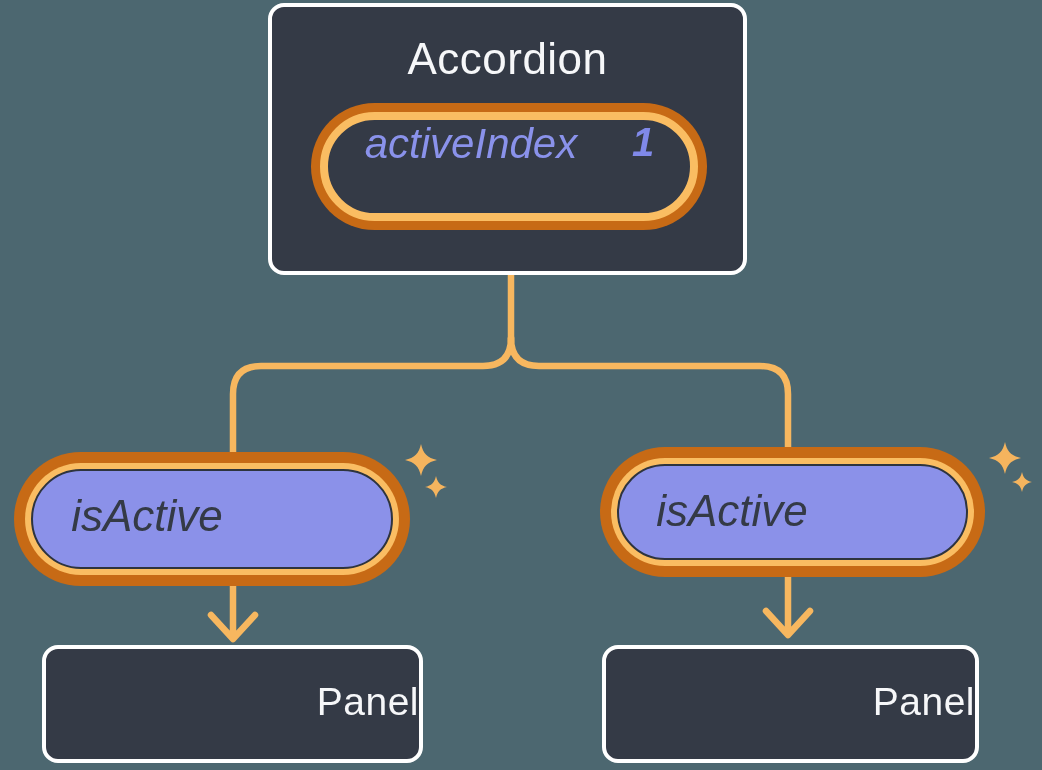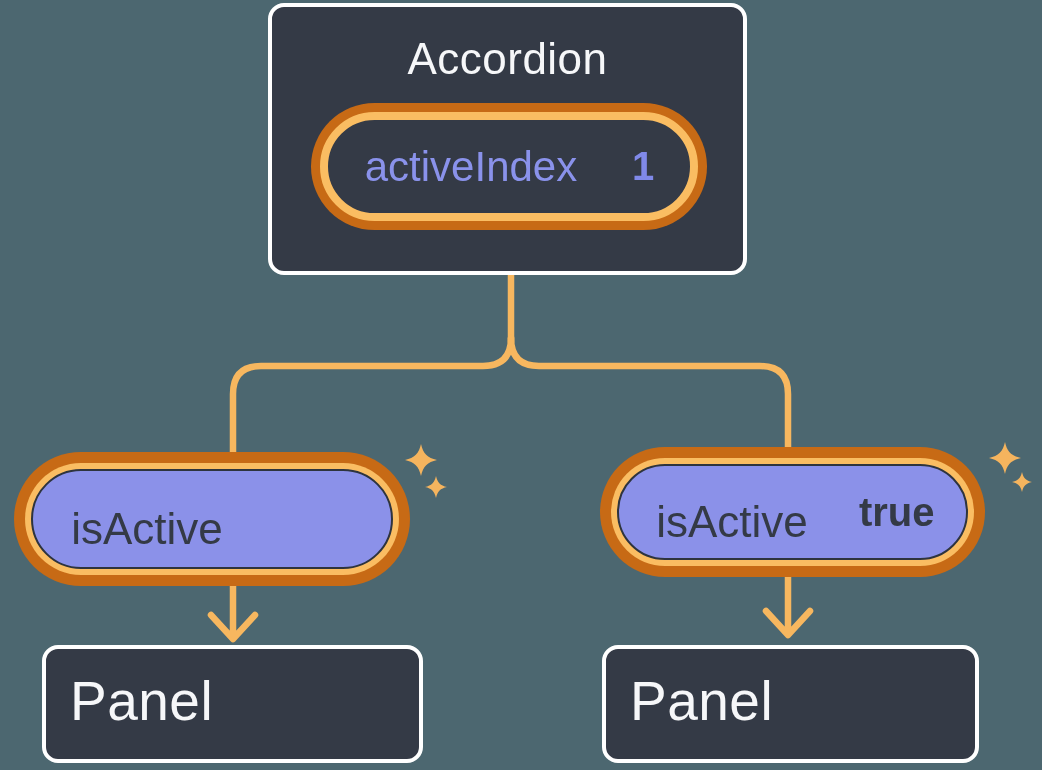--- a/index.html
+++ b/index.html
@@ -39,25 +39,25 @@
     text-align: center;
     font-size: 44px; font-weight: 500; letter-spacing: 0.5px;
     color: var(--text_light, #F6F7F9);
   }
   .panel-card { top: 645px; height: 118px; }
   .panel-left { left: 42px; width: 381px; }
   .panel-right { left: 602px; width: 377px; }
   .panel-label {
     position: absolute; left: 0; right: 0; top: 50%;
     transform: translateY(-54%);
-    text-align: left;
-    font-size: 55px; font-weight: 500; letter-spacing: 0.5px; margin-left: 24px;
+    text-align: right;
+    font-size: 39px; font-weight: 500; letter-spacing: 0.5px;
   }
 
-  .pill { display: flex; align-items: center; box-sizing: border-box; }
+  .pill { display: flex; align-items: flex-start; box-sizing: border-box; font-style: italic; }
 
   
   .state-pill {
     position: absolute; left: 48px; top: 105px;
     width: 378px; height: 109px;
     border: 8px solid var(--ring_light, #FABD62);
     border-radius: 999px;
     box-shadow: 0 0 0 9px var(--ring_dark, #C76A15);
     background: var(--card_bg, #343A46);
   }
@@ -135,21 +135,20 @@
   </div>
 
   <div class="pill prop-pill prop-pill-left">
     <span class="pill-cell-label">isActive</span>
     <span class="pill-divider"></span>
   </div>
 
   <div class="pill prop-pill prop-pill-right">
     <span class="pill-cell-label">isActive</span>
     <span class="pill-divider"></span>
-    <span class="pill-cell-value">true</span>
   </div>
 
   <div class="card panel-card panel-left">
     <div class="panel-label">Panel</div>
   </div>
 
   <div class="card panel-card panel-right">
     <div class="panel-label">Panel</div>
   </div>
 

